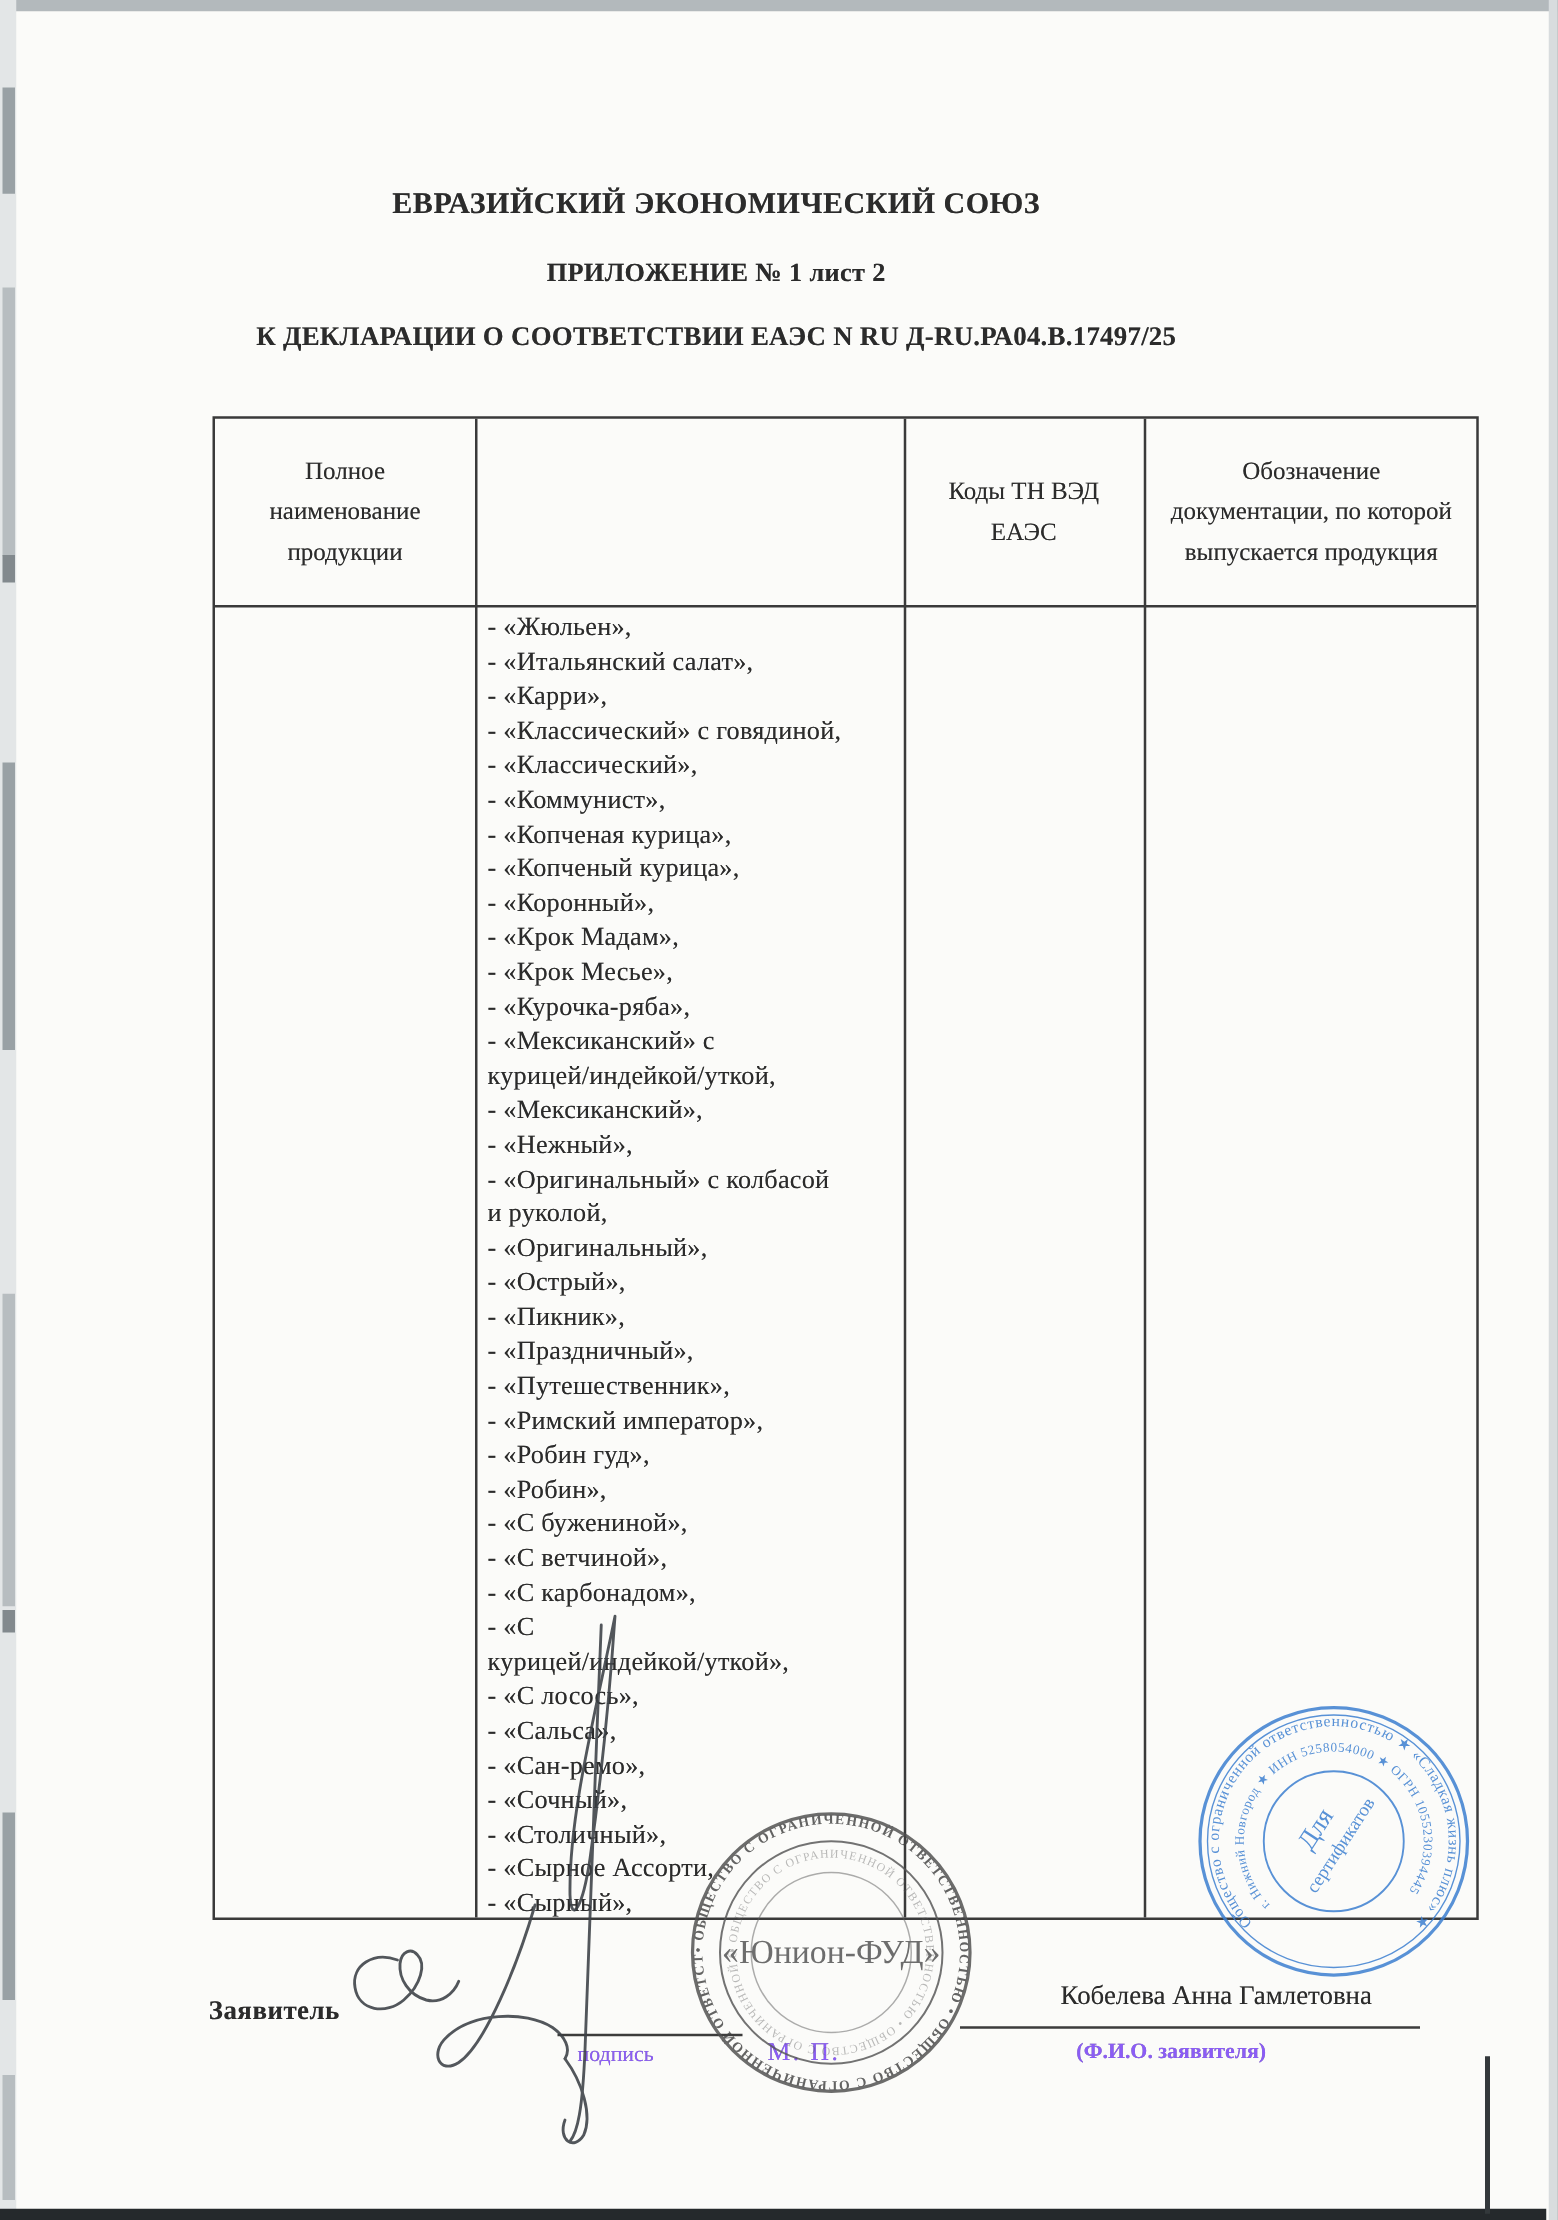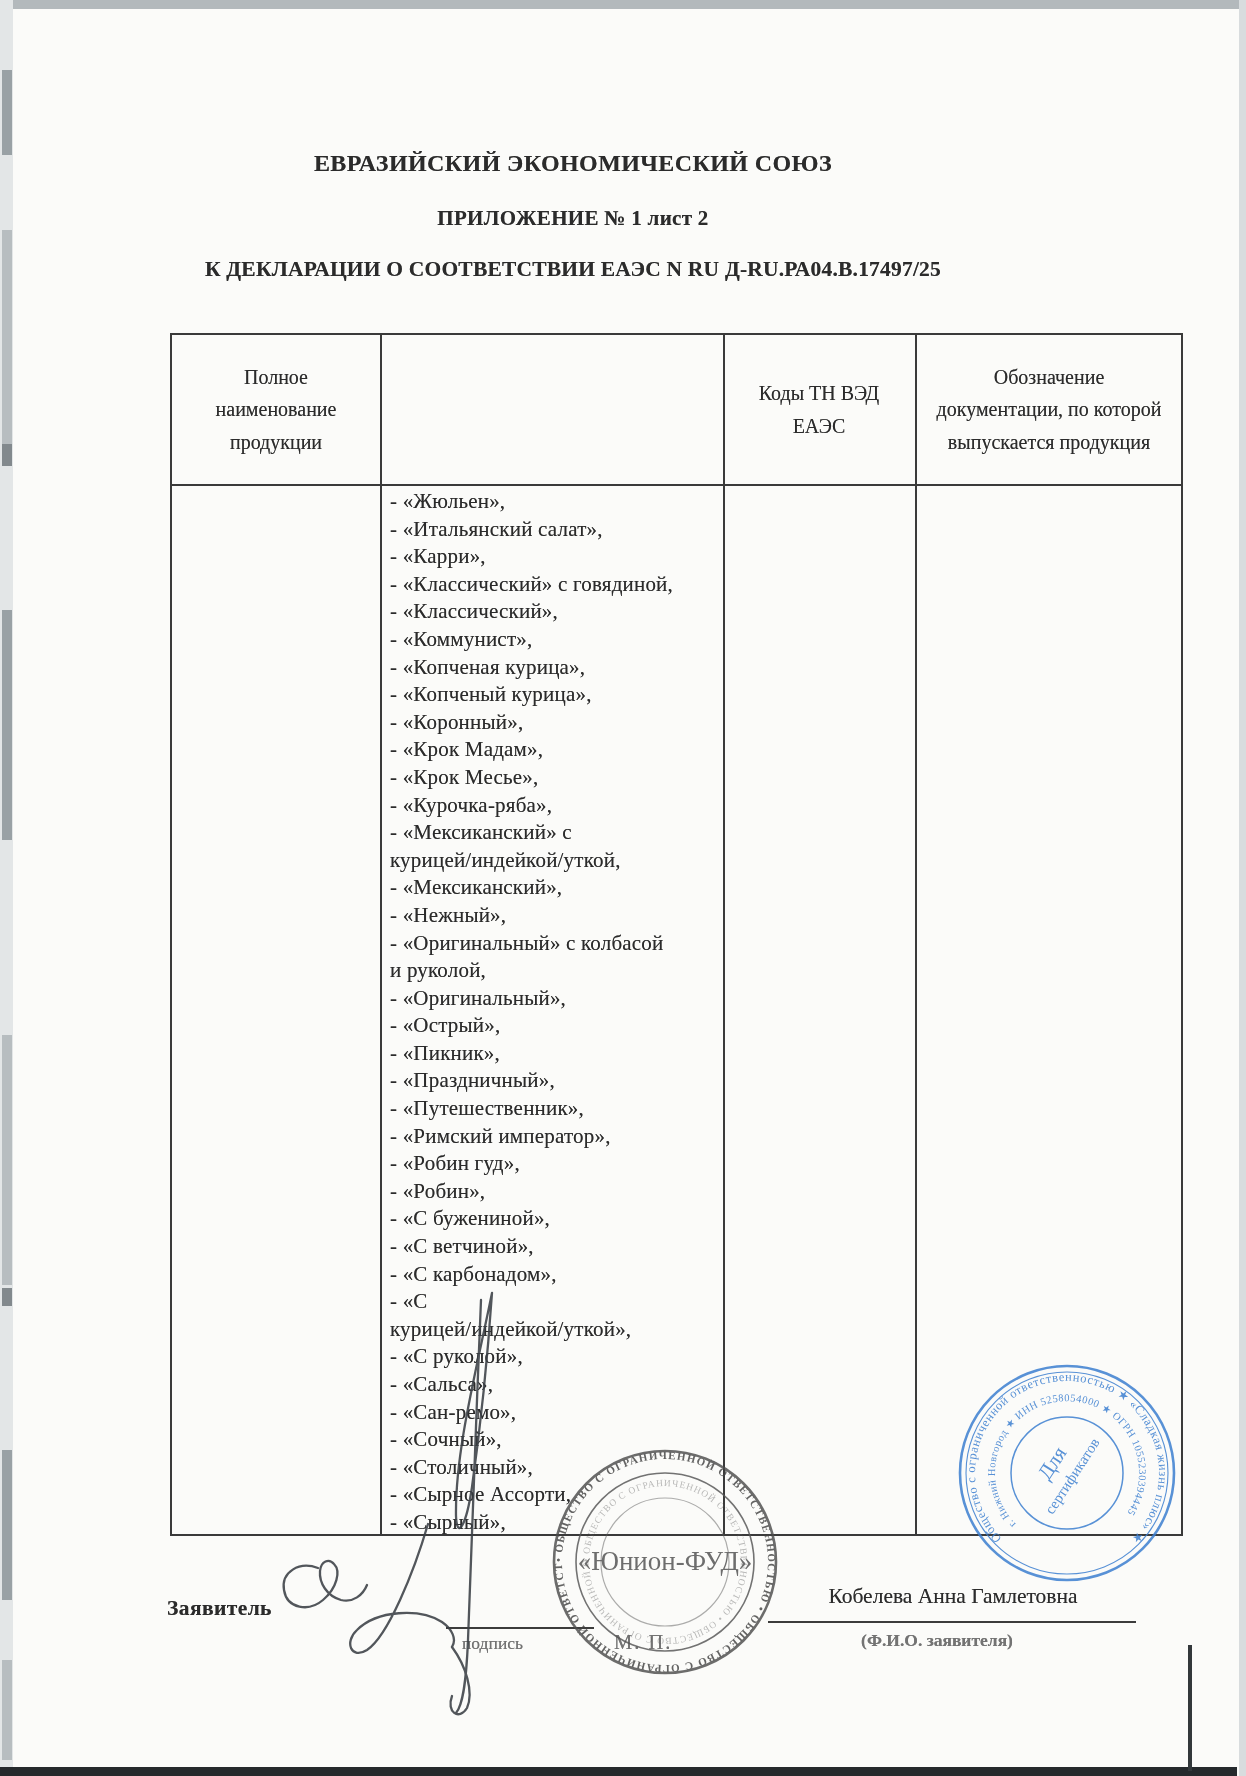--- a/index.html
+++ b/index.html
@@ -23,21 +23,21 @@
     display:flex; align-items:center; justify-content:center;
     text-align:center; font-size:20px; line-height:32.5px; box-sizing:border-box;
   }
   .product-lines{
     position:absolute; left:218px; top:153px; width:470px;
     font-size:21px; line-height:27.6px; white-space:nowrap; letter-spacing:.2px;
   }
   .product-line{white-space:nowrap;}
   .f-label{position:absolute; font-weight:bold; font-size:21.5px; letter-spacing:.4px;}
   .thin-line{position:absolute; height:2px; background:#3c3c3c;}
-  .caption{position:absolute; font-size:17.5px; color:#737373;}
+  .caption{position:absolute; font-size:17.5px; color:#8b5cf6;}
   .name{position:absolute; text-align:center; font-size:21.5px;}
   .svg-overlay{position:absolute; left:0; top:0; pointer-events:none;}
 </style>
 </head>
 <body>
 
 <div class="page">
 
   <div class="artifact" style="left:0;top:0;width:1246px;height:9px;background:#b3b9bc;"></div>
   <div class="artifact" style="left:0;top:0;width:13px;height:1776px;background:#e3e6e7;"></div>
@@ -94,35 +94,35 @@
         <div class="product-line">- «Праздничный»,</div>
         <div class="product-line">- «Путешественник»,</div>
         <div class="product-line">- «Римский император»,</div>
         <div class="product-line">- «Робин гуд»,</div>
         <div class="product-line">- «Робин»,</div>
         <div class="product-line">- «С бужениной»,</div>
         <div class="product-line">- «С ветчиной»,</div>
         <div class="product-line">- «С карбонадом»,</div>
         <div class="product-line">- «С</div>
         <div class="product-line">курицей/индейкой/уткой»,</div>
-        <div class="product-line">- «С руколой»,</div>
+        <div class="product-line">- «С лосось»,</div>
         <div class="product-line">- «Сальса»,</div>
         <div class="product-line">- «Сан-ремо»,</div>
         <div class="product-line">- «Сочный»,</div>
         <div class="product-line">- «Столичный»,</div>
         <div class="product-line">- «Сырное Ассорти,</div>
         <div class="product-line">- «Сырный»,</div>
       </div>
   </div>
 
   <div class="f-label doc-text" style="left:167px;top:1596px;">Заявитель</div>
   <div class="thin-line" style="left:446px;top:1627px;width:148px;"></div>
   <div class="caption doc-text" style="left:462px;top:1633px;">подпись</div>
   <div class="caption doc-text" style="left:614px;top:1631px;font-size:20.5px;letter-spacing:2px;">М. П.</div>
-  <div class="name doc-text" style="left:768px;top:1584px;width:370px;">Кобелева Анна Гамлетовна</div>
+  <div class="name doc-text" style="left:768px;top:1584px;width:370px;padding-left:20px;">Кобелева Анна Гамлетовна</div>
   <div class="thin-line" style="left:768px;top:1621px;width:368px;"></div>
   <div class="caption doc-text" style="left:752px;top:1630px;width:370px;text-align:center;font-weight:bold;">(Ф.И.О. заявителя)</div>
 
   <svg class="svg-overlay" width="1246" height="1776" viewBox="0 0 1246 1776">
     <defs>
       <path id="seal-ring-outer" d="M 562 1562 a 103 103 0 1 1 206 0 a 103 103 0 1 1 -206 0"></path>
       <path id="seal-ring-inner" d="M 589 1562 a 76 76 0 1 1 152 0 a 76 76 0 1 1 -152 0"></path>
       <path id="blue-ring-outer" d="M 1002 1538 A 92 92 0 1 1 1132 1538"></path>
       <path id="blue-ring-inner" d="M 1016 1524 A 72 72 0 1 1 1118 1524"></path>
     </defs>

